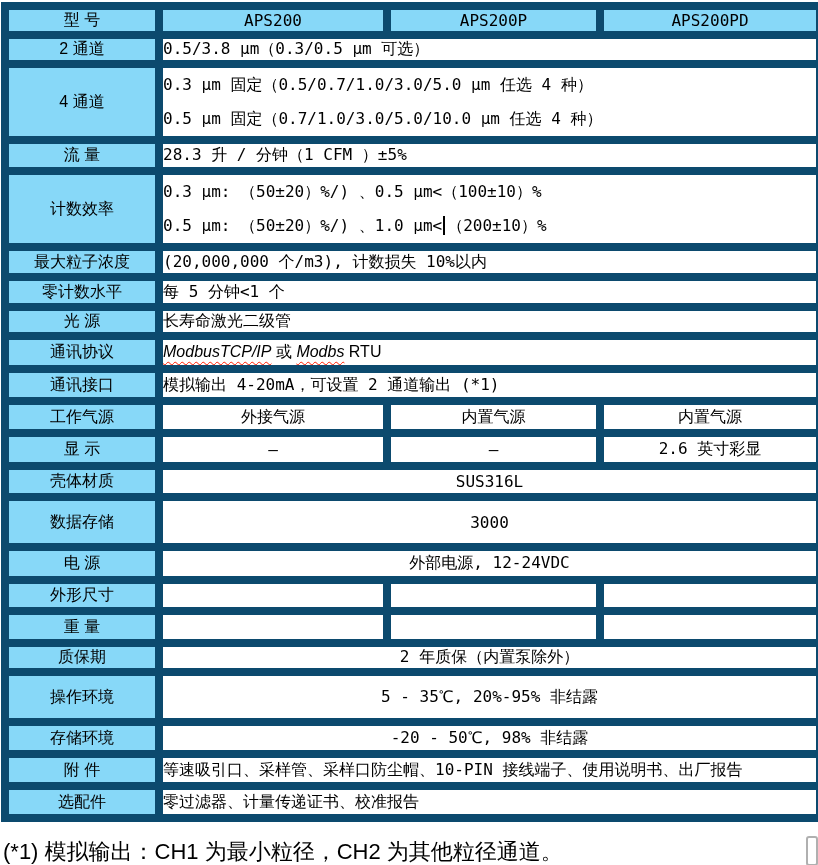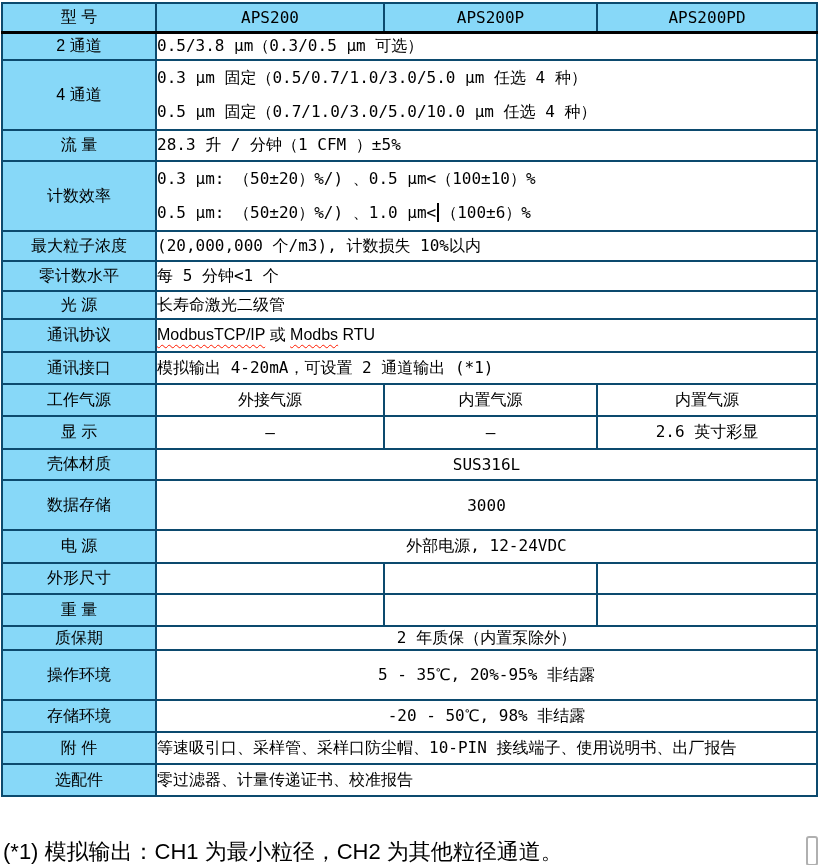--- a/index.html
+++ b/index.html
@@ -5,37 +5,37 @@
   html,body { margin:0; padding:0; background:#ffffff; }
   .page {
     position:relative; width:818px; height:865px; background:#ffffff; overflow:hidden;
     font-family:"DejaVu Sans Mono","Liberation Sans",sans-serif; color:#000;
   }
   table.spec {
     position:absolute; left:1px; top:2px; width:815px;
     border-collapse:collapse; table-layout:fixed;
   }
   table.spec td, table.spec th {
-    border:2px solid #0c4a6e; padding:0 0; overflow:hidden; white-space:nowrap;
+    border:8px solid #0c4a6e; padding:0 0; overflow:hidden; white-space:nowrap;
     font-size:16px; font-weight:normal; vertical-align:middle;
   }
   tr.header th { border-bottom:3px solid #000; }
   .label {
     background:#87D8F8; font-weight:bold; text-align:center; font-size:17px;
     font-family:"Liberation Sans",sans-serif;
   }
   .model { text-align:center; font-family:"DejaVu Sans Mono",monospace; font-size:16px;margin-left:12px; }
   .val { text-align:left; padding:1px 8px; font-family:"DejaVu Sans Mono",monospace; }
   .center { text-align:center; }
   .ch4 div, .eff div { height:34px; line-height:34px; }
   .ch6 div { height:30px; line-height:30px; }
   .sans { font-family:"Liberation Sans",sans-serif; font-size:17px; }
   .squiggle {
     text-decoration-line:underline; text-decoration-style:wavy;
-    text-decoration-color:#ff1a00; text-decoration-thickness:1px; text-underline-offset:4px;
+    text-decoration-color:#ff1a00; text-decoration-thickness:1px; text-underline-offset:4px;font-style:italic;
   }
   .caret {
     display:inline-block; width:2px; height:19px; background:#000;
     vertical-align:text-bottom; margin:0 2px 0 1px;
   }
   .footnote {
     position:absolute; left:3px; top:837px; font-family:"Liberation Sans",sans-serif;
     font-size:22px; color:#000; white-space:nowrap;
   }
   .grip {
@@ -80,21 +80,21 @@
 
     <tr style="height:31px">
       <td class="label">流  量</td>
       <td class="val" colspan="3">28.3 升 / 分钟（1 CFM ）±5%</td>
     </tr>
 
     <tr style="height:69px">
       <td class="label">计数效率</td>
       <td class="val eff" colspan="3">
         <div>0.3 μm:  （50±20）%/) 、0.5 μm&lt;（100±10）%</div>
-        <div><span>0.5 μm:  （50±20）%/) 、1.0 μm&lt;</span><span class="caret"></span><span>（100±6）%</span></div>
+        <div><span>0.5 μm:  （50±20）%/) 、1.0 μm&lt;</span><span class="caret"></span><span>（200±10）%</span></div>
       </td>
     </tr>
 
     <tr style="height:30px">
       <td class="label">最大粒子浓度</td>
       <td class="val" colspan="3">(20,000,000 个/m3), 计数损失 10%以内</td>
     </tr>
 
     <tr style="height:30px">
       <td class="label">零计数水平</td>

